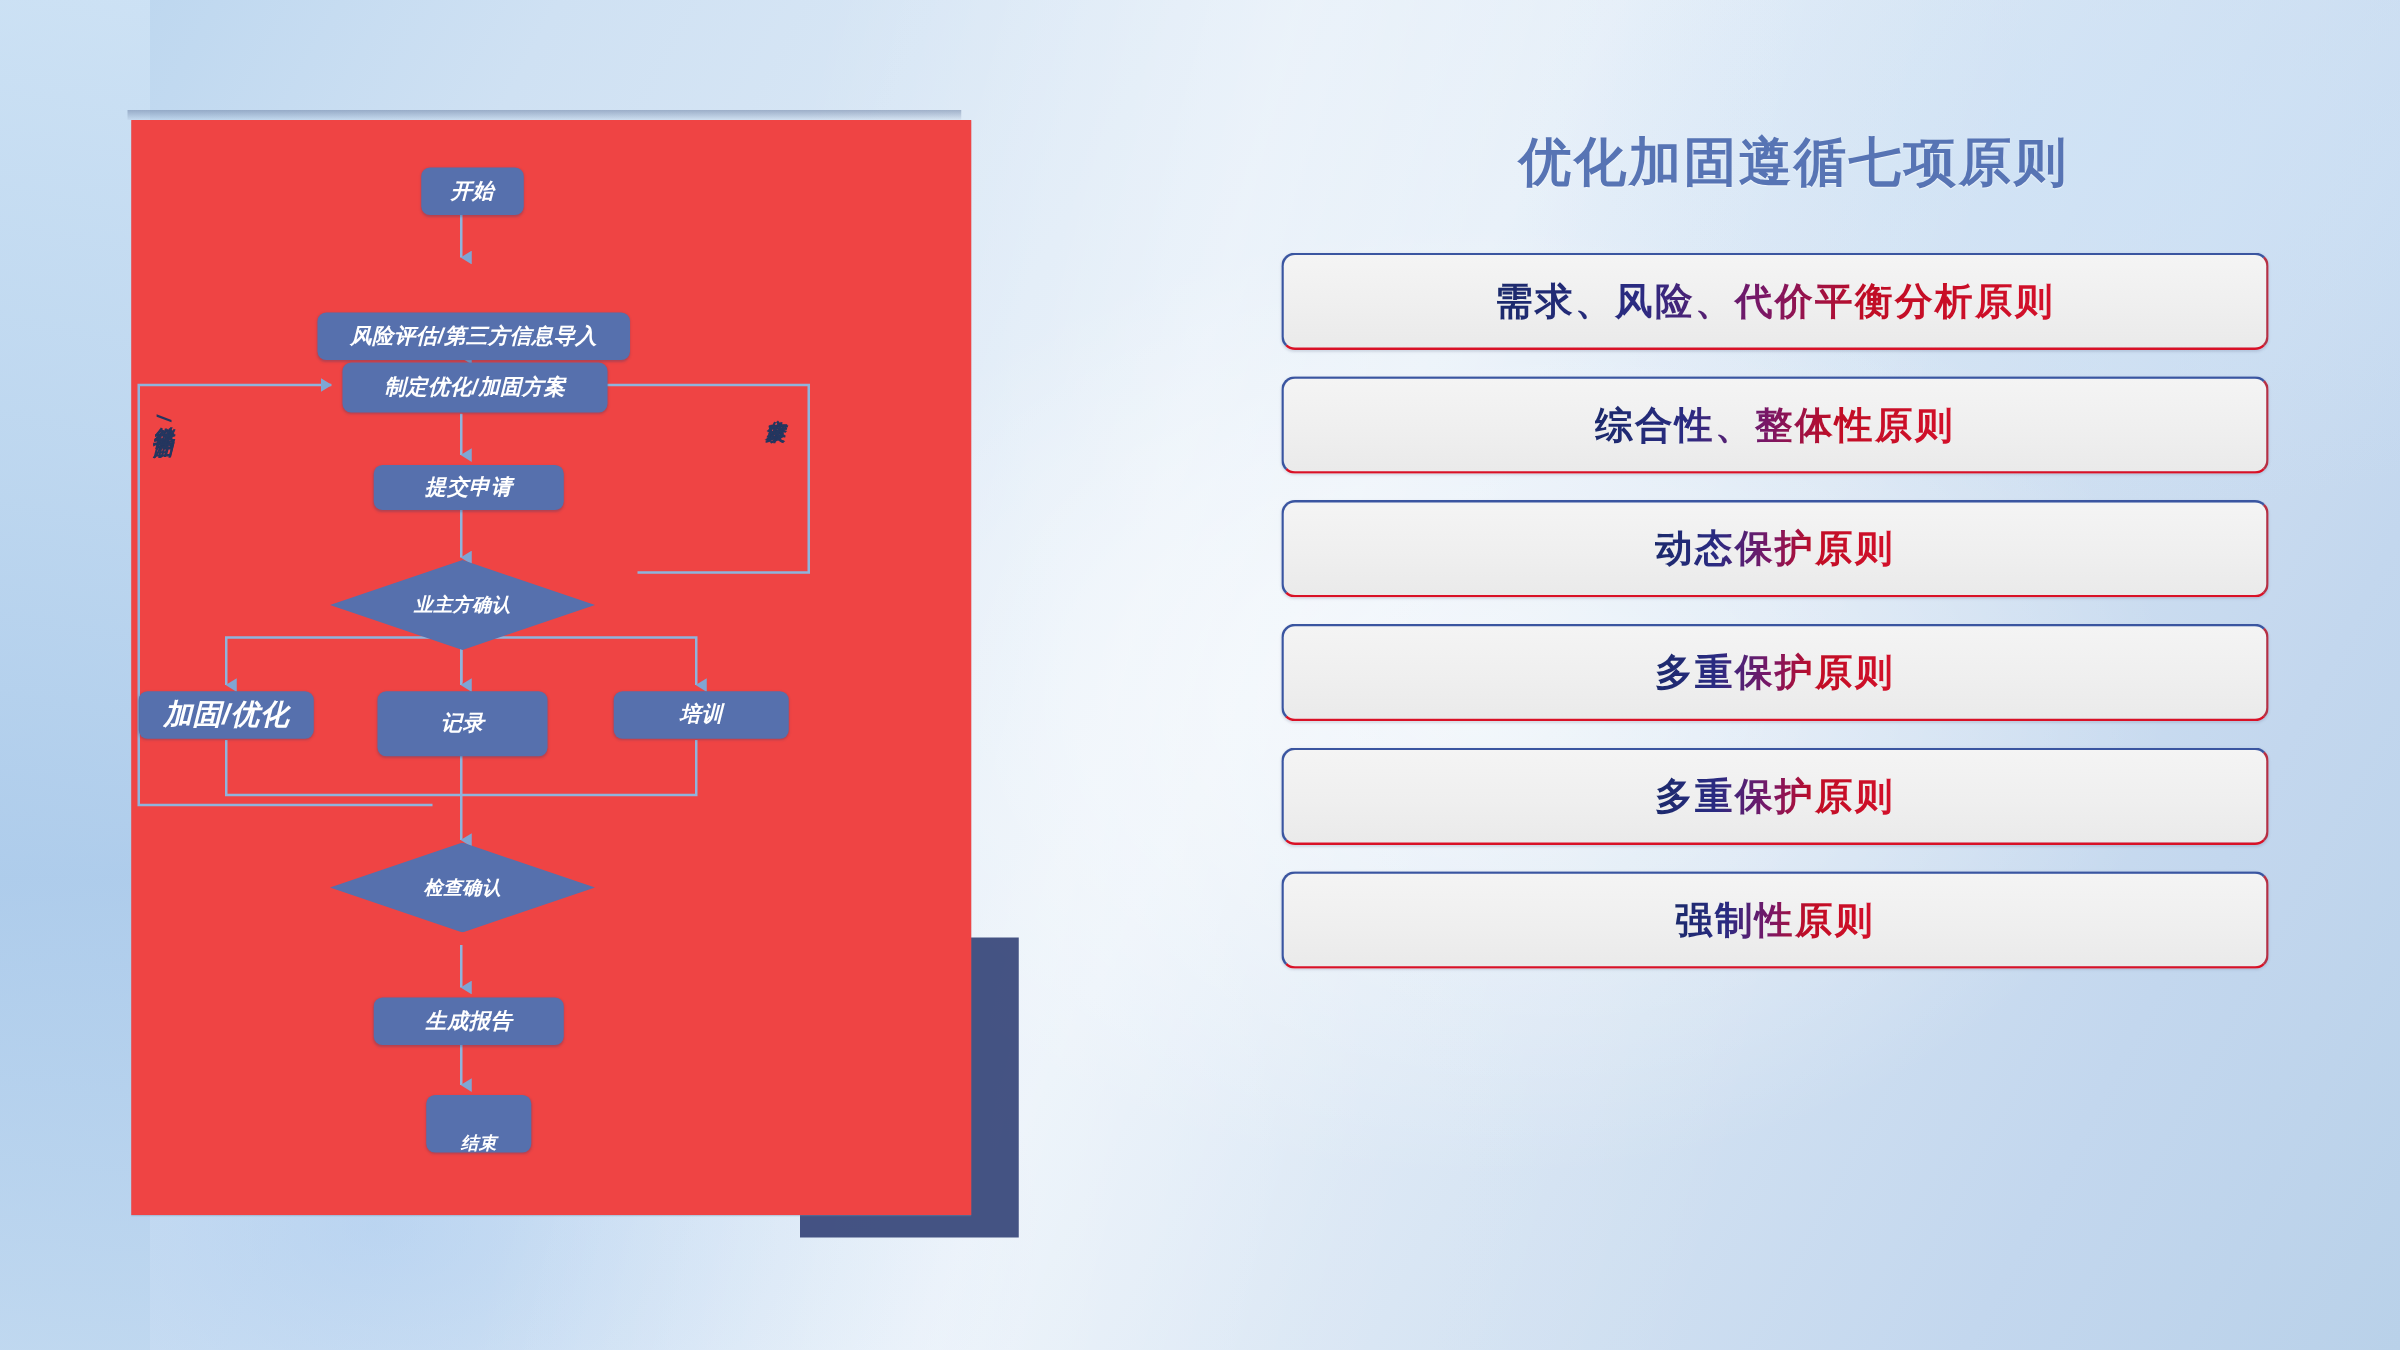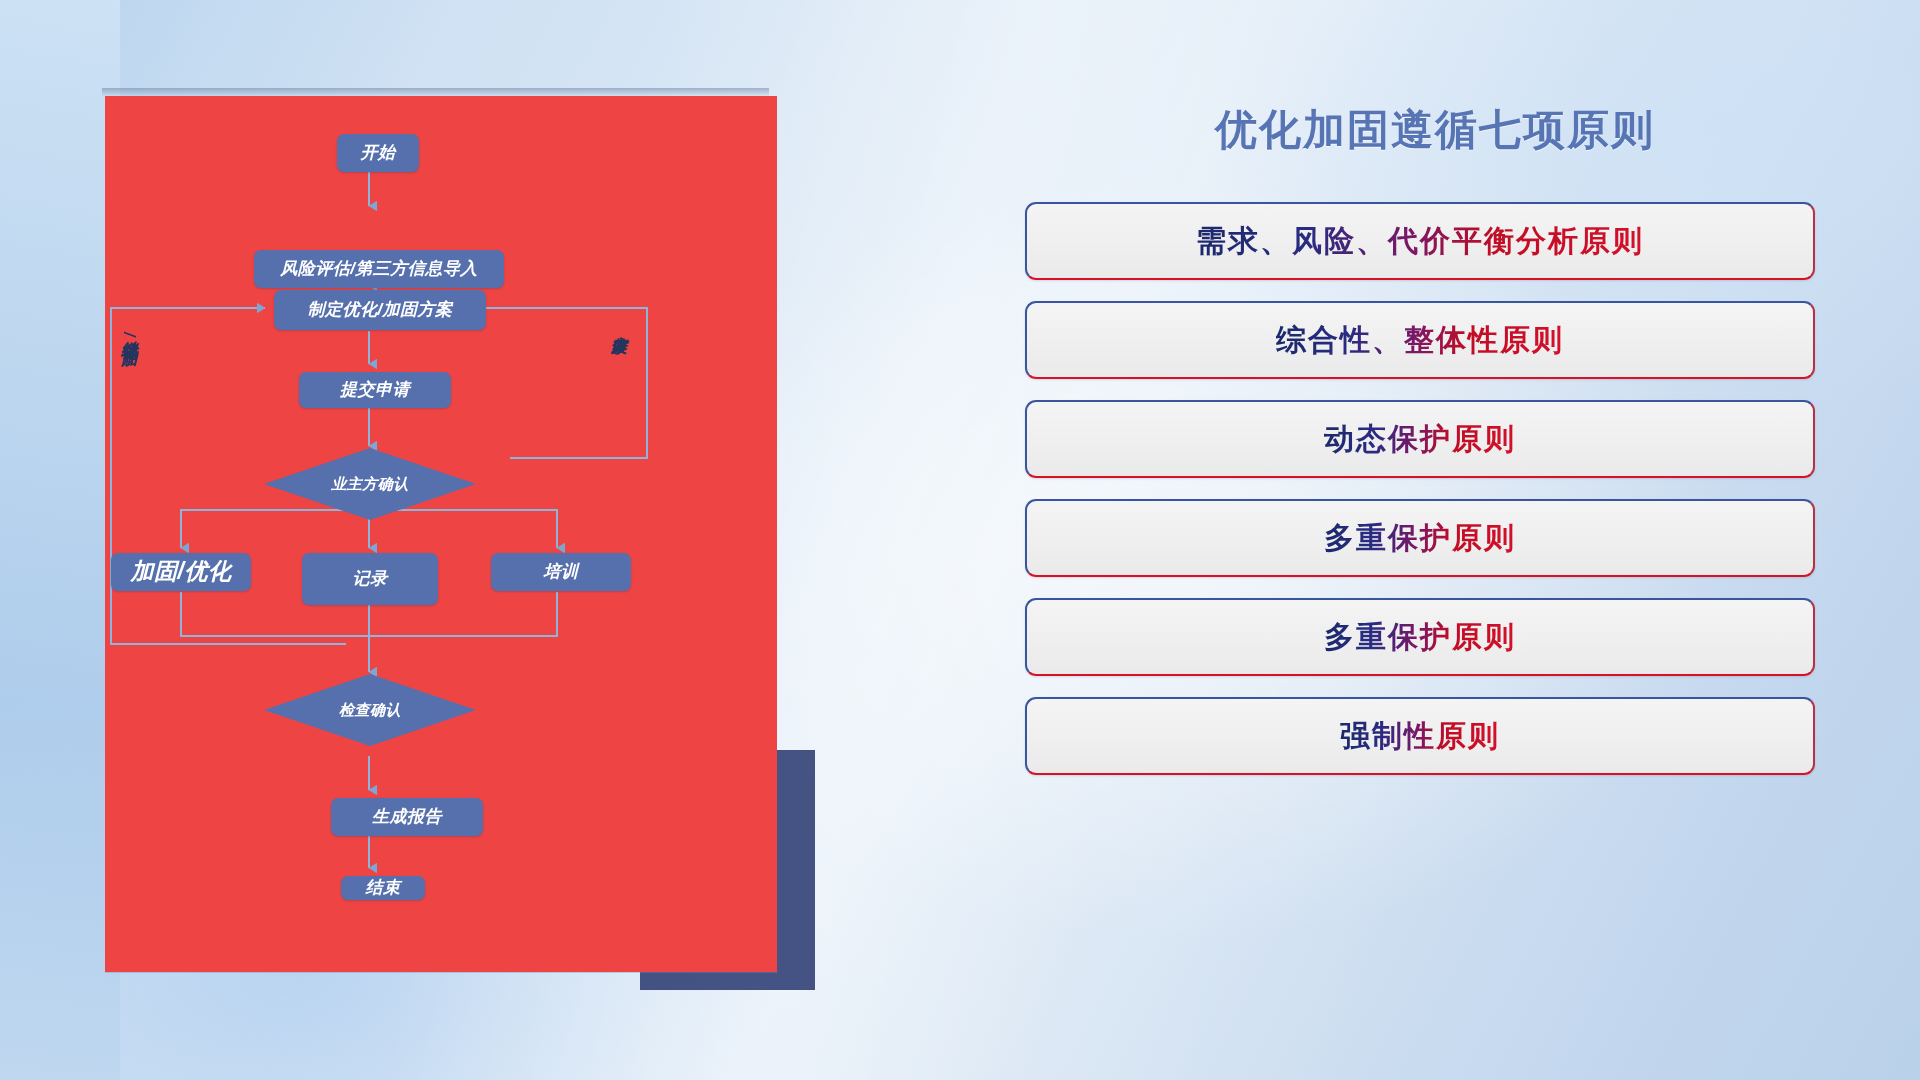--- a/index.html
+++ b/index.html
@@ -214,25 +214,25 @@
     </div>
 
     <div class="node" style="left:386px; top:457px; width:140px; height:38px; font-size:17px;">
       <span>培训</span>
     </div>
 
     <div class="diamond" style="left:159px; top:578px; width:212px; height:72px; font-size:15px;">
       <span>检查确认</span>
     </div>
 
-    <div class="node" style="left:194px; top:702px; width:152px; height:38px; font-size:17px;margin-left:32px;">
+    <div class="node" style="left:194px; top:702px; width:152px; height:38px; font-size:17px;">
       <span>生成报告</span>
     </div>
 
-    <div class="node" style="left:236px; top:780px; width:84px; height:24px; font-size:17px;">
+    <div class="node" style="left:236px; top:780px; width:84px; height:46px; font-size:14px;align-items:flex-end;">
       <span>结束</span>
     </div>
 
     <div class="vlabel" style="left:16px; top:232px; font-size:16px;">继续优化/加固</div>
 
     <div class="vlabel" style="left:506px; top:226px; font-size:16px;">方案修改</div>
 
   </div>
 </div>
 

